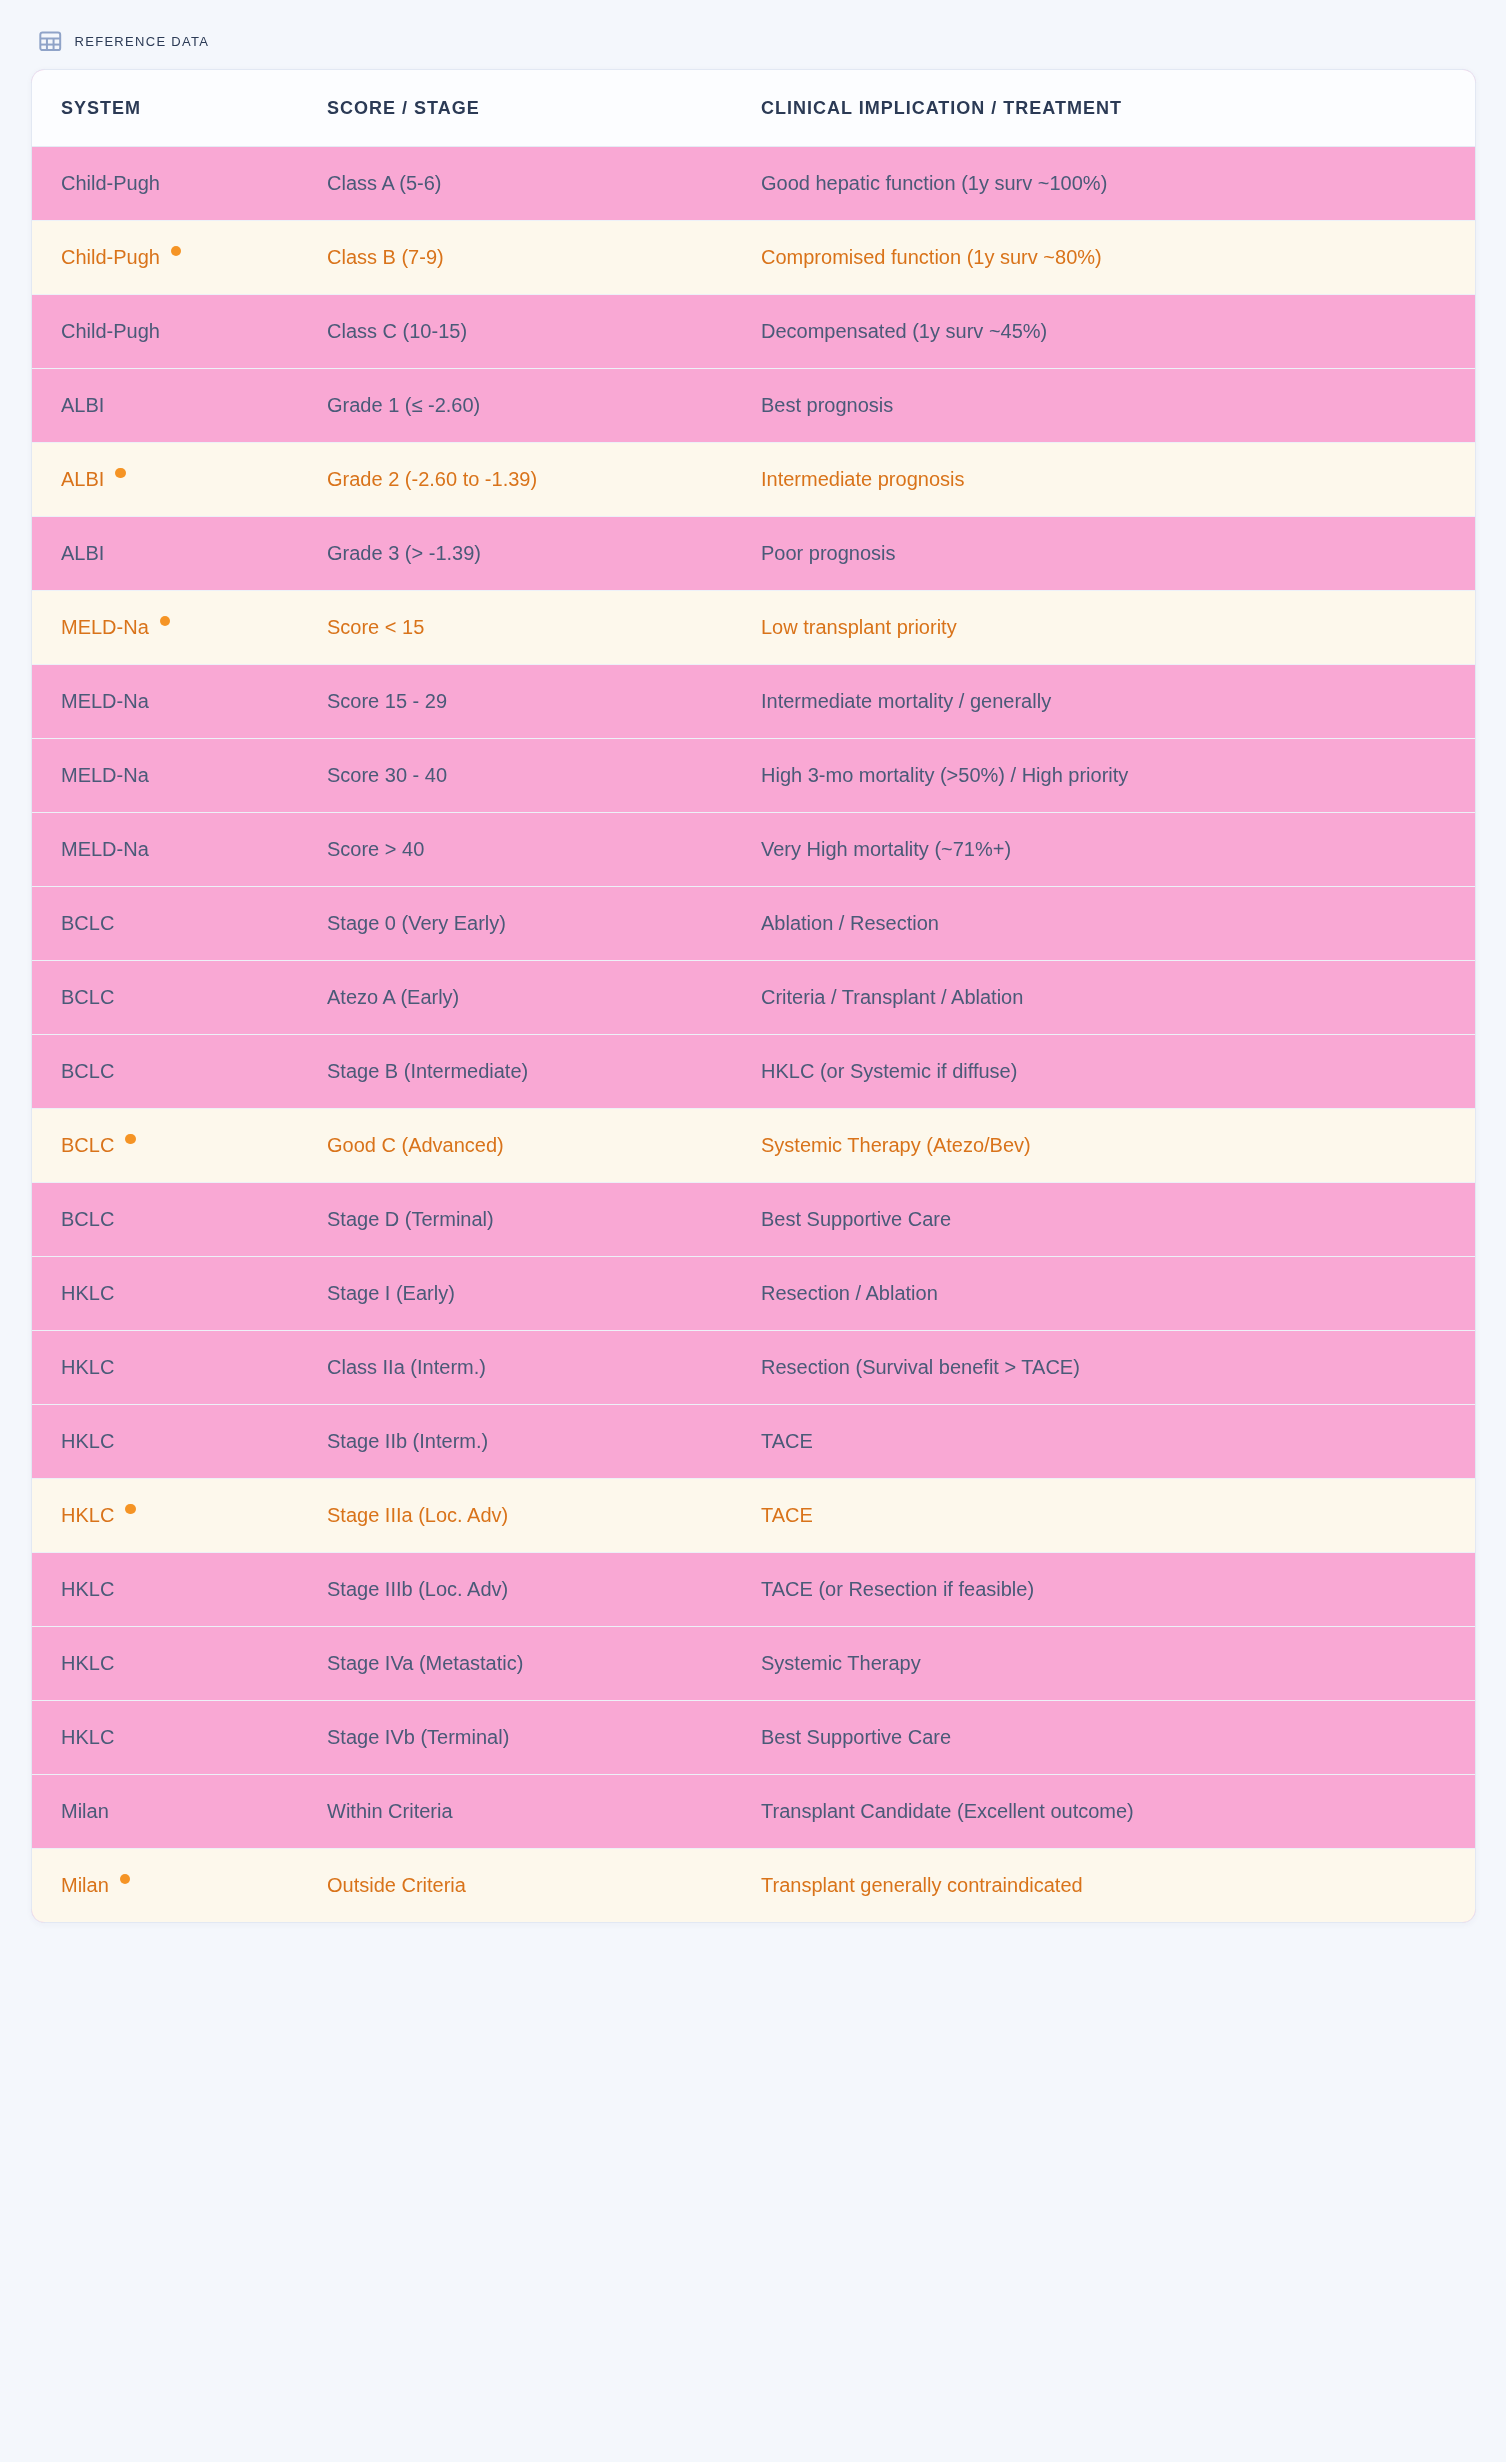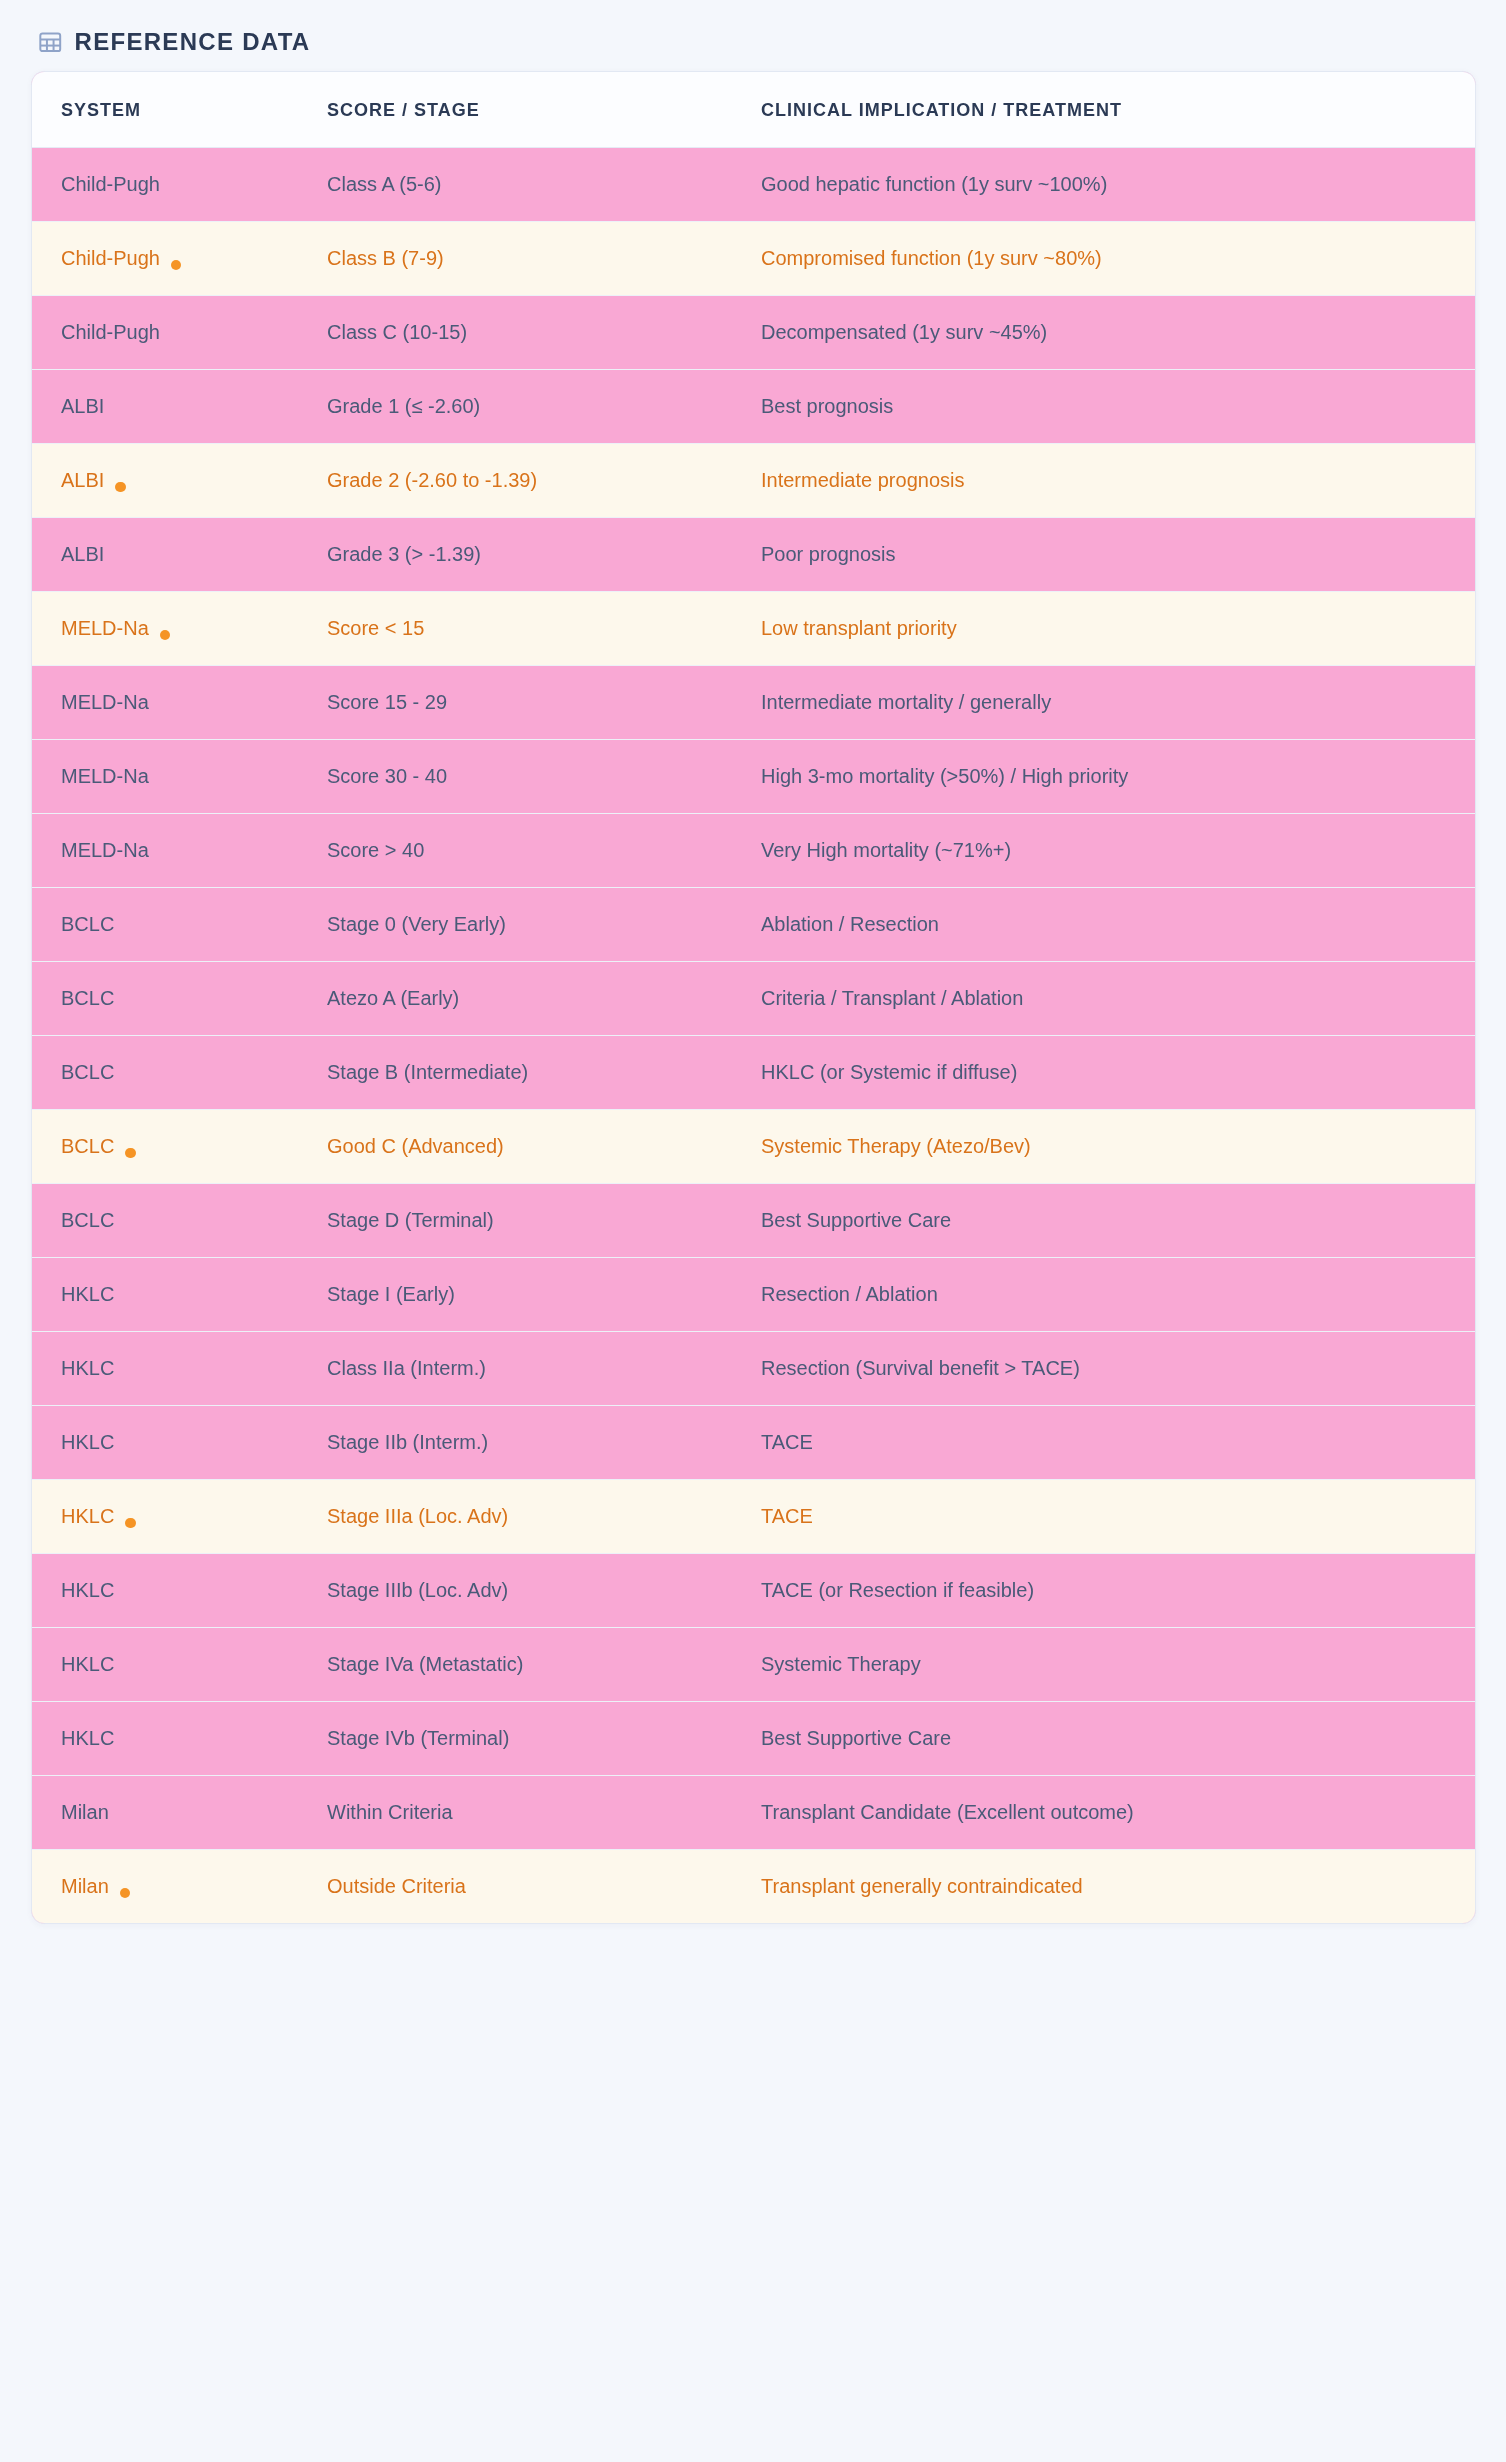--- a/index.html
+++ b/index.html
@@ -23,23 +23,23 @@
     gap: 11px;
     padding: 11px 6px 14.5px 6px;
   }
   .grid-icon {
     width: 26.5px;
     height: 26.5px;
     display: block;
     flex: 0 0 auto;
   }
   .section-title {
-    font-size: 24px;
+    font-size: 13px;
     letter-spacing: 1.3px;
-    font-weight: bold;
+    font-weight: normal;
     color: #2b3a55;
   }
   .card {
     background: #f9a8d4;
     border: 1.2px solid #e2e8f3;
     border-radius: 13.2px;
     overflow: hidden;
     box-shadow: 0 1.2px 6px rgba(40,60,110,0.04);
   }
   table {
@@ -70,21 +70,21 @@
     white-space: nowrap;
   }
   tbody td.td-system { padding-left: 29px; }
   tbody tr:last-child td { border-bottom: none; }
   tbody tr.highlight td {
     background: #fdf8ec;
     color: #d9731a;
   }
   .sys-cell {
     display: flex;
-    align-items: flex-end;
+    align-items: flex-start;
     gap: 11px;
   }
   .dot {
     width: 10.2px;
     height: 10.2px;
     border-radius: 50%;
     background: #f59425;
     display: inline-block;
     flex: 0 0 auto;
   }

